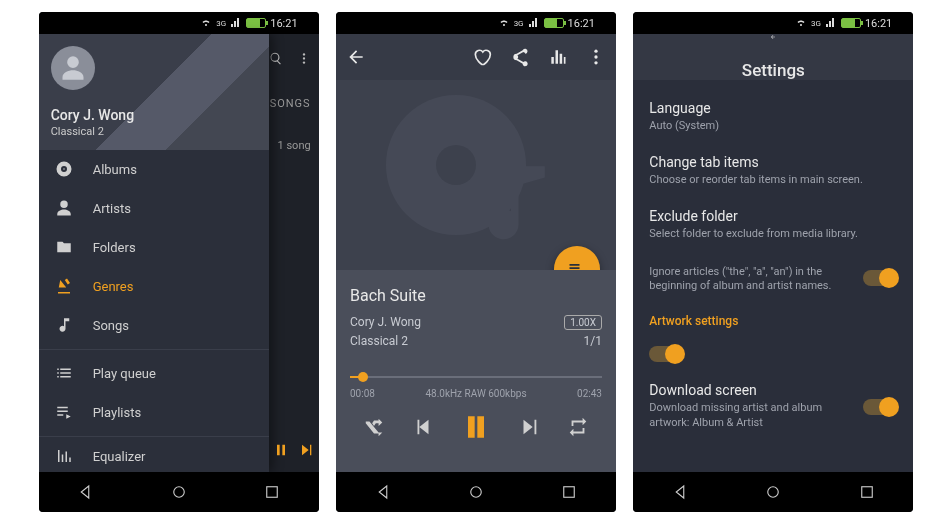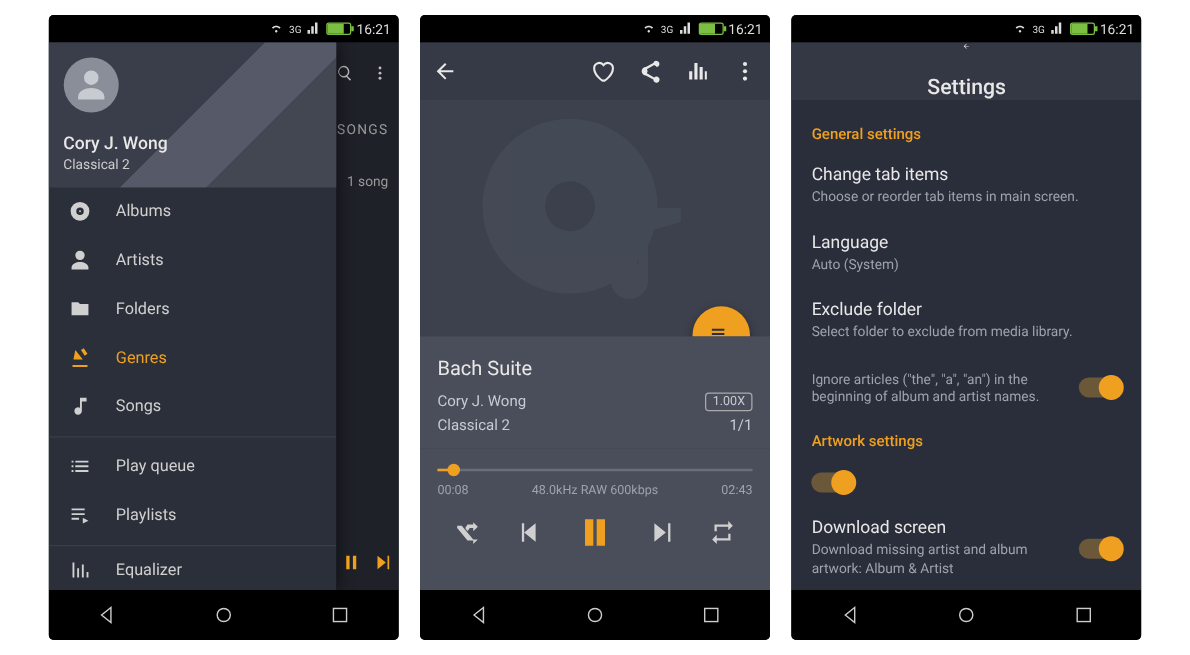--- a/index.html
+++ b/index.html
@@ -1,20 +1,20 @@
 <!DOCTYPE html>
 <html><head>
 <meta charset="utf-8">
 <style>
   :root { --accent:#f0a020; --bg:#2b2f3a; --bg-dark:#1e2128; --bg-mid:#363a46; --text:#e8e8e8; --text-dim:#9ea2ac; }
   * { box-sizing:border-box; }
   body { margin:0; background:#fff; font-family:Roboto,Arial,sans-serif; width:952px; height:524px; display:flex; justify-content:space-around; align-items:center; padding:10px 30px; }
   .phone { width:280px; height:500px; background:var(--bg-dark); border-radius:4px; overflow:hidden; display:flex; flex-direction:column; color:var(--text); font-size:13px; position:relative; }
   
-  .status-bar { height:22px; background:#000; display:flex; justify-content:flex-end; align-items:center; padding:0 6px; gap:4px; font-size:11px; color:#ddd; }
+  .status-bar { height:22px; background:#000; display:flex; justify-content:flex-end; align-items:center; padding:0 21px; gap:4px; font-size:11px; color:#ddd; }
   .status-bar svg { width:12px; height:12px; fill:#ddd; }
   .battery { width:20px; height:10px; border:1px solid #7bc043; border-radius:2px; position:relative; }
   .battery::after { content:""; position:absolute; right:-3px; top:2px; width:2px; height:4px; background:#7bc043; }
   .battery-fill { background:#7bc043; height:100%; width:70%; }
   
   .nav-bar { height:40px; background:#000; display:flex; justify-content:space-around; align-items:center; }
   .nav-bar svg { width:18px; height:18px; fill:none; stroke:#ccc; stroke-width:1.5; }
   
   .p1-content { flex:1; position:relative; }
   .p1-behind { position:absolute; right:0; top:0; width:50px; height:100%; background:var(--bg-dark); }
@@ -316,31 +316,30 @@
     <span>16:21</span>
   </div>
   <div class="p3-content">
     <div class="p3-header">
       <svg viewBox="0 0 24 24">
           <path d="M20 11H7.8l5.6-5.6L12 4l-8 8 8 8 1.4-1.4L7.8 13H20z"></path>
         </svg>
       <span class="p3-title">Settings</span>
     </div>
     <div class="p3-body">
-      <div class="section-label">General settings</div>
+      <div class="setting">
+          <div class="setting-main">
+            <div class="setting-title">Language</div>
+            <div class="setting-sub">Auto (System)</div>
+          </div>
+        </div>
       <div class="setting">
           <div class="setting-main">
             <div class="setting-title">Change tab items</div>
             <div class="setting-sub">Choose or reorder tab items in main screen.</div>
-          </div>
-        </div>
-      <div class="setting">
-          <div class="setting-main">
-            <div class="setting-title">Language</div>
-            <div class="setting-sub">Auto (System)</div>
           </div>
         </div>
       <div class="setting">
           <div class="setting-main">
             <div class="setting-title">Exclude folder</div>
             <div class="setting-sub">Select folder to exclude from media library.</div>
           </div>
         </div>
       <div class="setting">
           <div class="setting-main">

